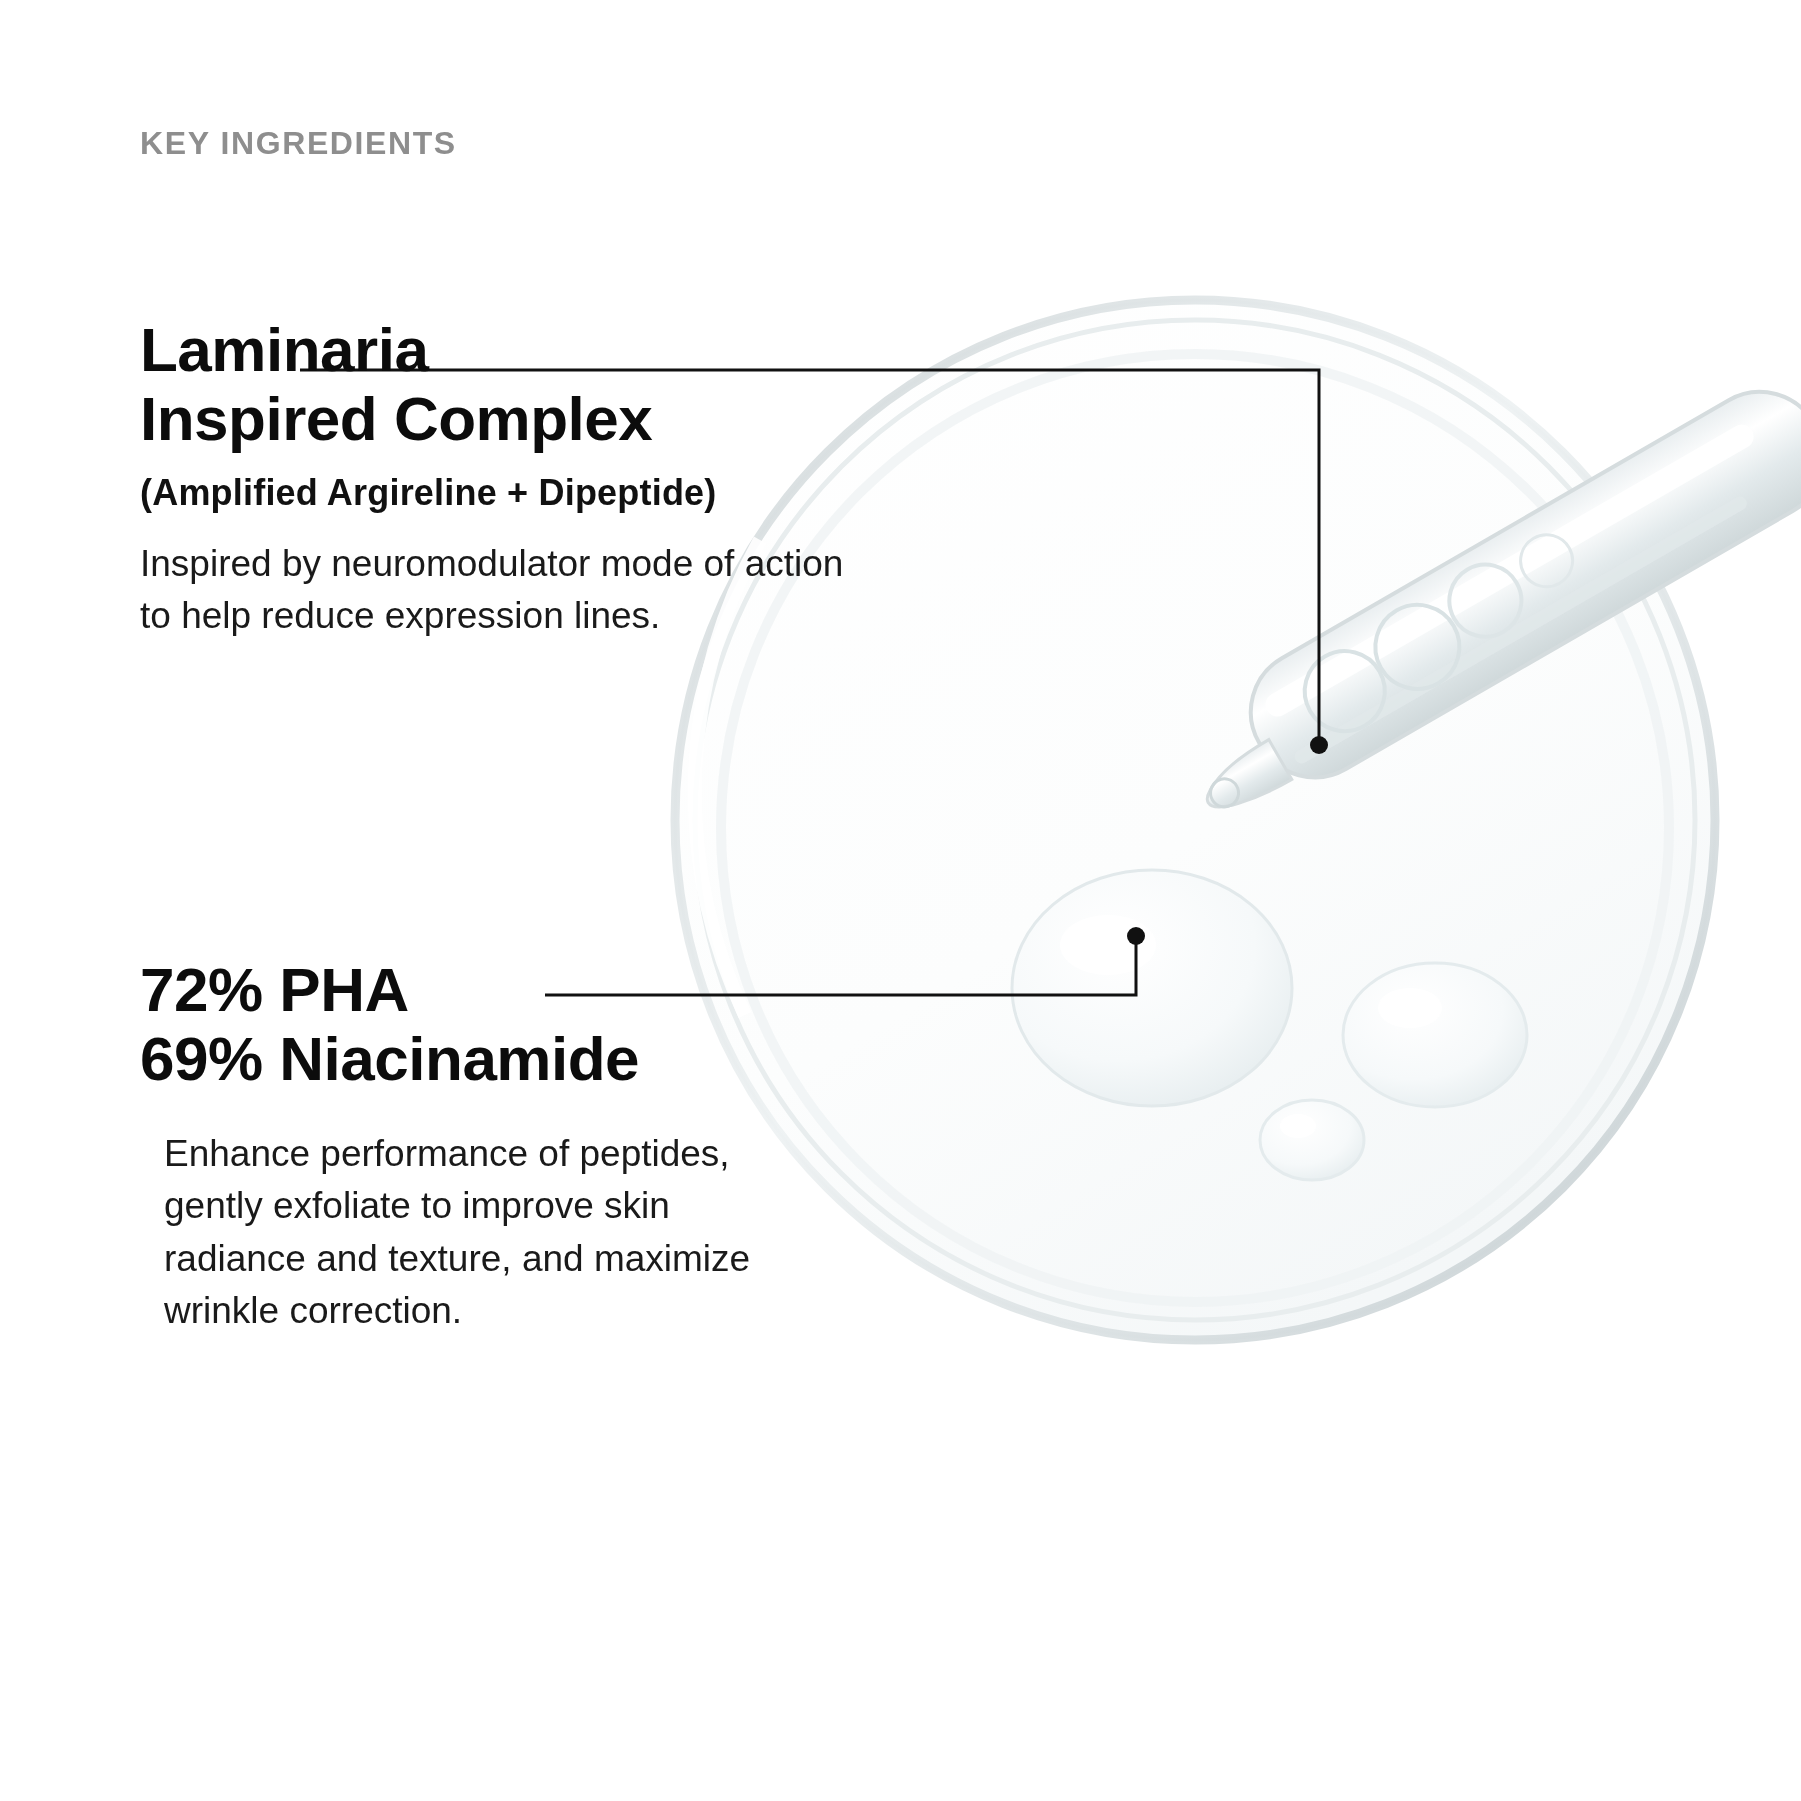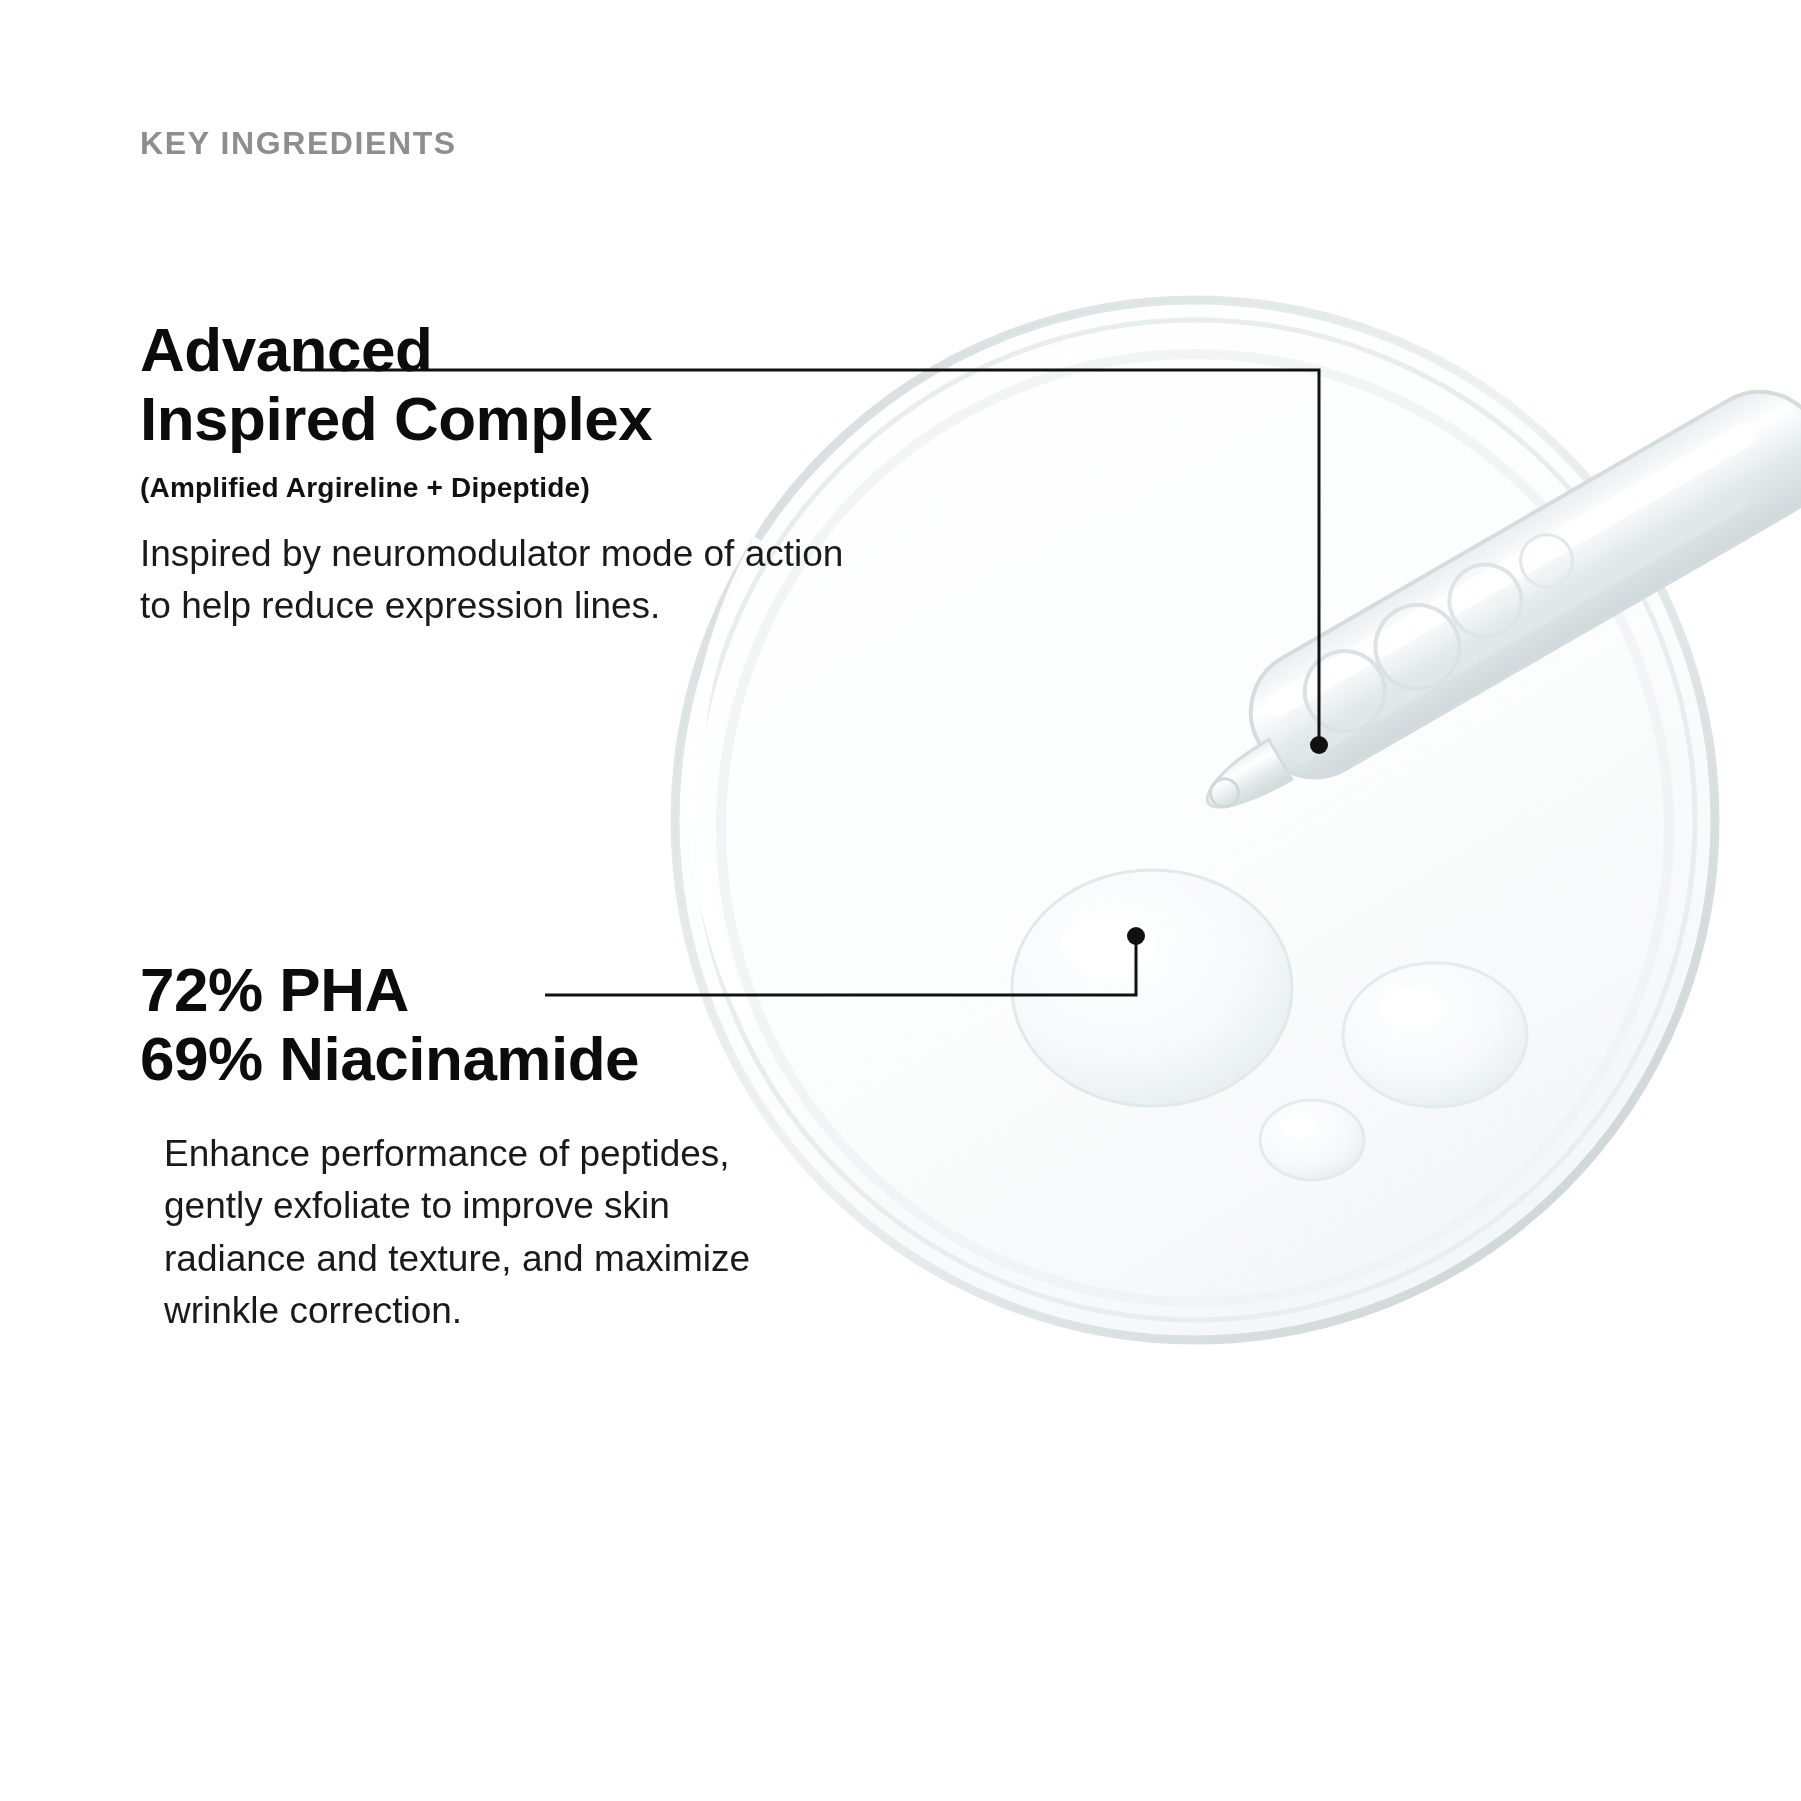--- a/index.html
+++ b/index.html
@@ -38,21 +38,21 @@
 
   .headline {
     font-size: 62px;
     font-weight: bold;
     line-height: 1.12;
     letter-spacing: -0.5px;
     color: #0c0c0c;
     margin: 0;
   }
   .subhead {
-    font-size: 28px;
+    font-size: 36px;
     font-weight: bold;
     letter-spacing: 0.2px;
     color: #111111;
     margin: 18px 0 0 0;
   }
   .body-copy {
     font-size: 37px;
     line-height: 1.42;
     color: #1a1a1a;
     margin: 24px 0 0 0;
@@ -139,21 +139,21 @@
     <path d="M 545 995 L 1136 995 L 1136 930"></path>
   </g>
   <circle cx="1319" cy="745" r="9" fill="#111111"></circle>
   <circle cx="1136" cy="936" r="9" fill="#111111"></circle>
 </svg>
 
 <div class="kicker">KEY INGREDIENTS</div>
 
 <div class="block block-1">
   <h2 class="headline">
-    <span>Advanced</span><br>
+    <span>Laminaria</span><br>
     <span>Inspired Complex</span>
   </h2>
   <p class="subhead">(Amplified Argireline + Dipeptide)</p>
   <p class="body-copy">Inspired by neuromodulator mode of action to help reduce expression lines.</p>
 </div>
 
 <div class="block block-2">
   <h2 class="headline">
     <span>72% PHA</span><br>
     <span>69% Niacinamide</span><br>

